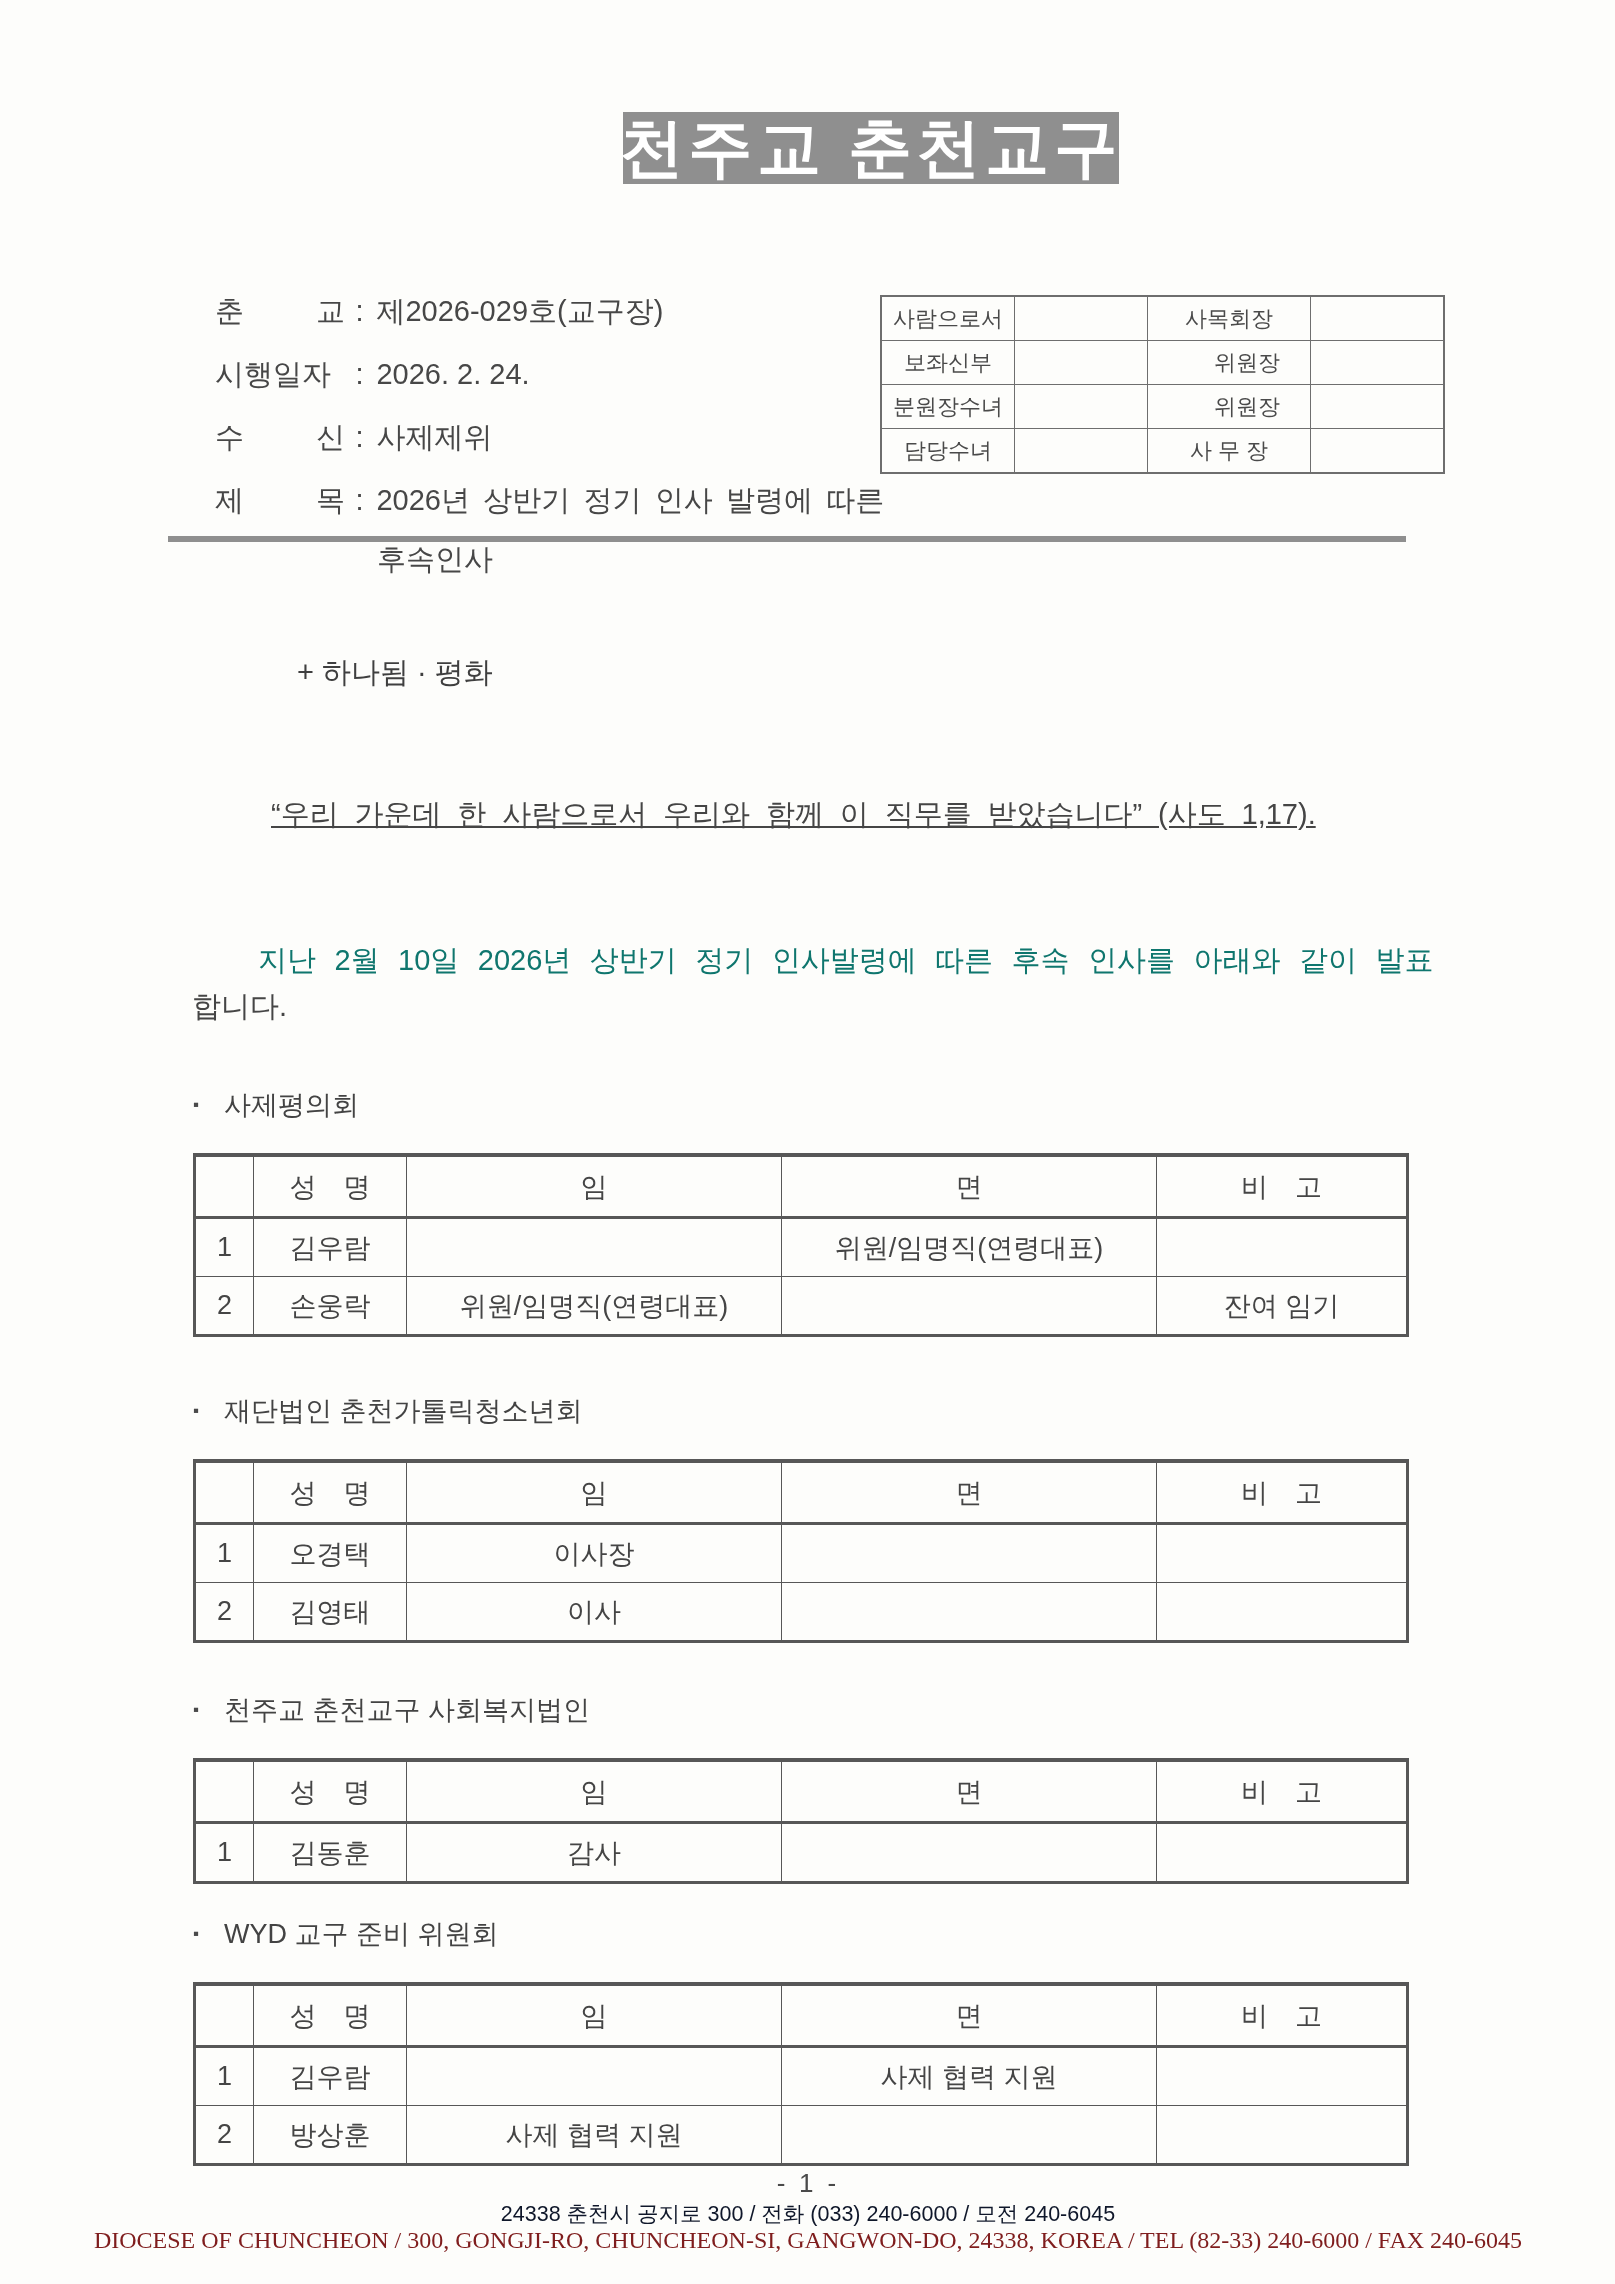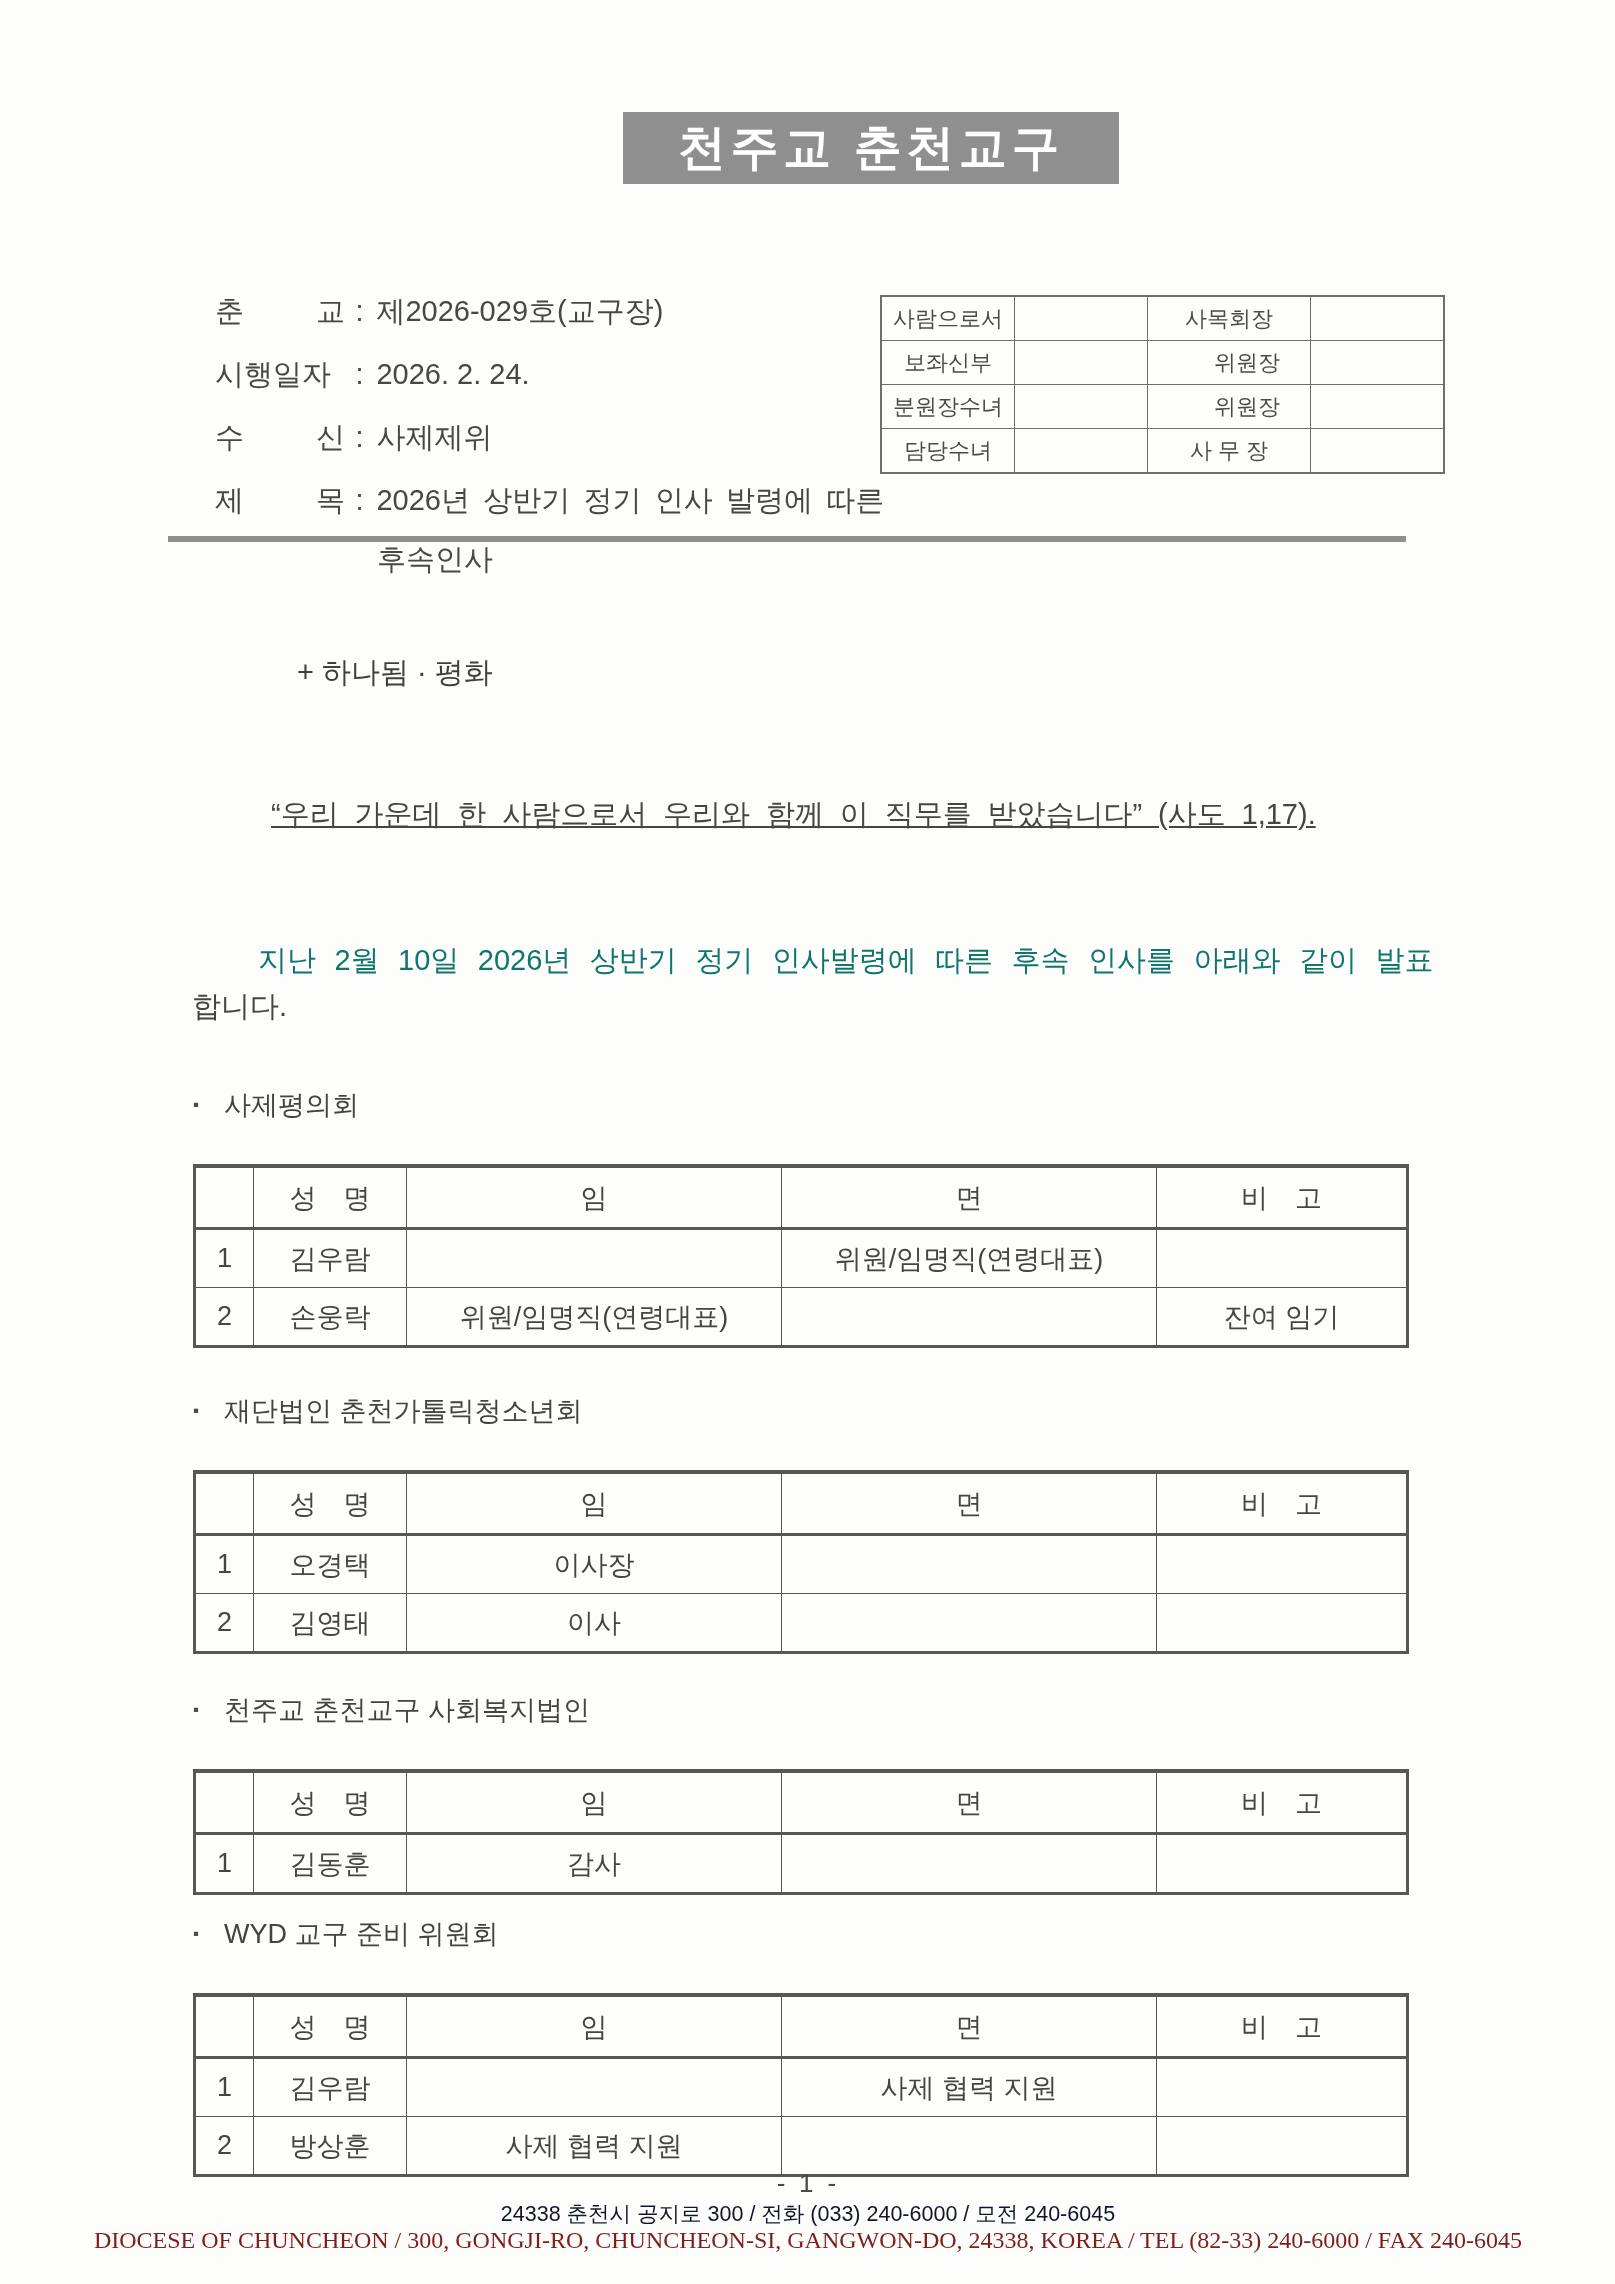--- a/index.html
+++ b/index.html
@@ -6,21 +6,21 @@
   body{background:#e8e8e8;}
   .page{
     position:relative; width:1616px; height:2284px; background:#fdfdfb;
     color:#3f3f3f; font-family:"Liberation Sans","DejaVu Sans",sans-serif;
     overflow:hidden; margin:0 auto;
   }
   
   .logo{
     position:absolute; left:623px; top:112px; width:496px; height:72px;
     background:#8f8f8f; color:#fff; display:flex; align-items:center; justify-content:center;
-    font-size:48px; font-weight:bold; letter-spacing:4.6px; white-space:nowrap;
+    font-size:64px; font-weight:bold; letter-spacing:4.6px; white-space:nowrap;
   }
   
   .docinfo{position:absolute; left:215px; top:280px; font-size:29px; color:#474747;}
   .docinfo .row{display:flex; align-items:center; height:63px; white-space:nowrap;}
   .docinfo .row.cont{height:55px;}
   .lbl{display:inline-flex; width:130px; justify-content:space-between;}
   .lbl .ch{display:inline-block;}
   .colon{margin-left:10.4px; margin-right:13px;}
   .indent{margin-left:162px;}
   .subject-value{word-spacing:5.2px;}
@@ -37,21 +37,21 @@
   
   .greeting{position:absolute; left:297px; top:653px; font-size:29px; white-space:nowrap;}
   .quote{position:absolute; left:271px; top:795px; font-size:29px; word-spacing:7.8px; white-space:nowrap; color:#454545;text-decoration:underline;}
   .para1{position:absolute; left:258px; top:941px; font-size:29px; word-spacing:10.4px; white-space:nowrap; color:#0f766e;}
   .para2{position:absolute; left:192px; top:987px; font-size:29px; white-space:nowrap; color:#454545;}
   
   .section{position:absolute; left:193px; width:1215px;}
   .sec-head{display:flex; align-items:center; font-size:27px; color:#434343; height:35px; white-space:nowrap;}
   .bullet{font-size:17px; margin-right:25px; color:#4a4a4a;}
   table.roster{
-    border-collapse:collapse; table-layout:fixed; width:1212px; margin-top:42px;
+    border-collapse:collapse; table-layout:fixed; width:1212px; margin-top:31px;
     font-size:27px; color:#454545; background:#fdfdfb;
   }
   table.roster{border:3.3px solid #575757; border-top:4.6px solid #575757;}
   table.roster td{border:1.3px solid #575757; height:57px; text-align:center; padding:0 3.9px; white-space:nowrap; overflow:hidden;}
   table.roster tr.head td{height:59px; border-bottom:3.3px solid #575757;}
   col.c-no{width:59px;} col.c-name{width:153px;} col.c-app{width:375px;}
   col.c-dis{width:375px;} col.c-note{width:251px;}
   
   .pagenum{position:absolute; left:0; top:2168px; width:100%; text-align:center; font-size:26px; letter-spacing:3.3px; color:#4a4a4a;}
   .footer-ko{position:absolute; left:0; top:2199px; width:100%; text-align:center; font-size:21.5px; color:#0f172a; white-space:nowrap;}

